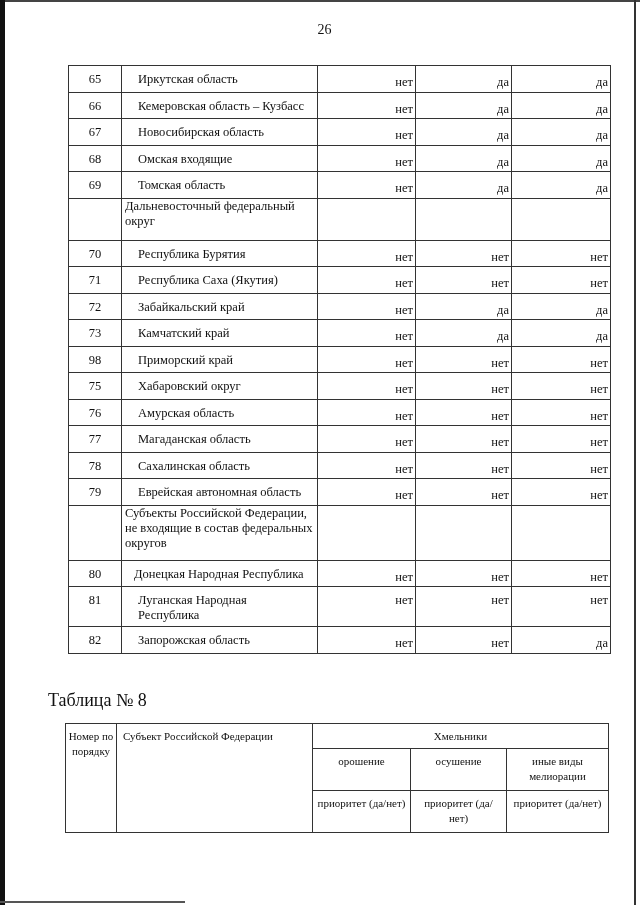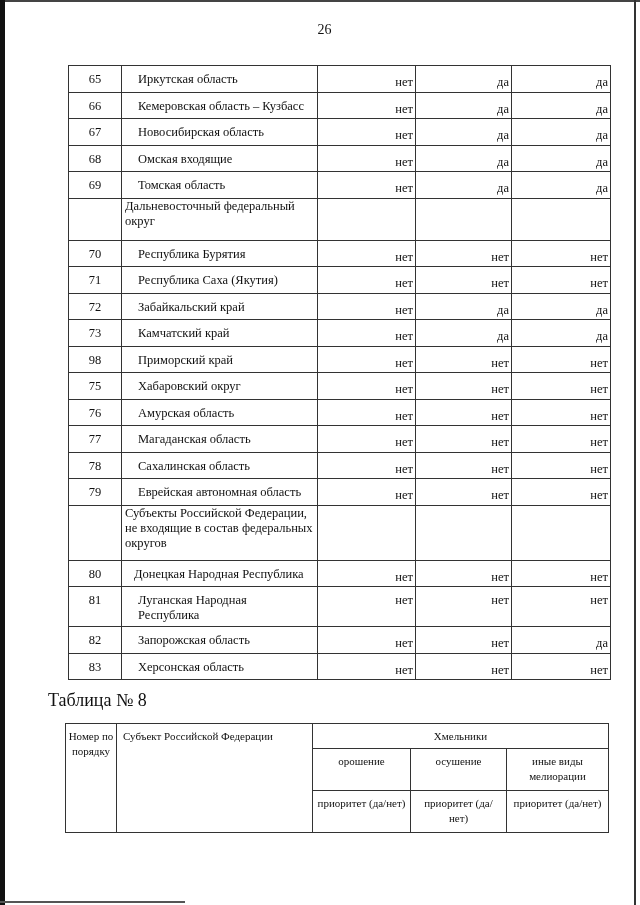--- a/index.html
+++ b/index.html
@@ -182,27 +182,20 @@
       <td class="val" style="padding-top:6px">нет</td>
       <td class="val" style="padding-top:6px">нет</td>
       <td class="val" style="padding-top:6px">нет</td>
     </tr>
     <tr class="r">
       <td class="num">82</td>
       <td class="name">Запорожская область</td>
       <td class="val">нет</td>
       <td class="val">нет</td>
       <td class="val">да</td>
-    </tr>
-    <tr class="r">
-      <td class="num">83</td>
-      <td class="name">Херсонская область</td>
-      <td class="val">нет</td>
-      <td class="val">нет</td>
-      <td class="val">нет</td>
     </tr>
   </tbody>
 </table>
 
 <div class="tbl-caption">Таблица № 8</div>
 
 <table id="t8">
   <colgroup>
     <col style="width:51px">
       <col style="width:196px">

